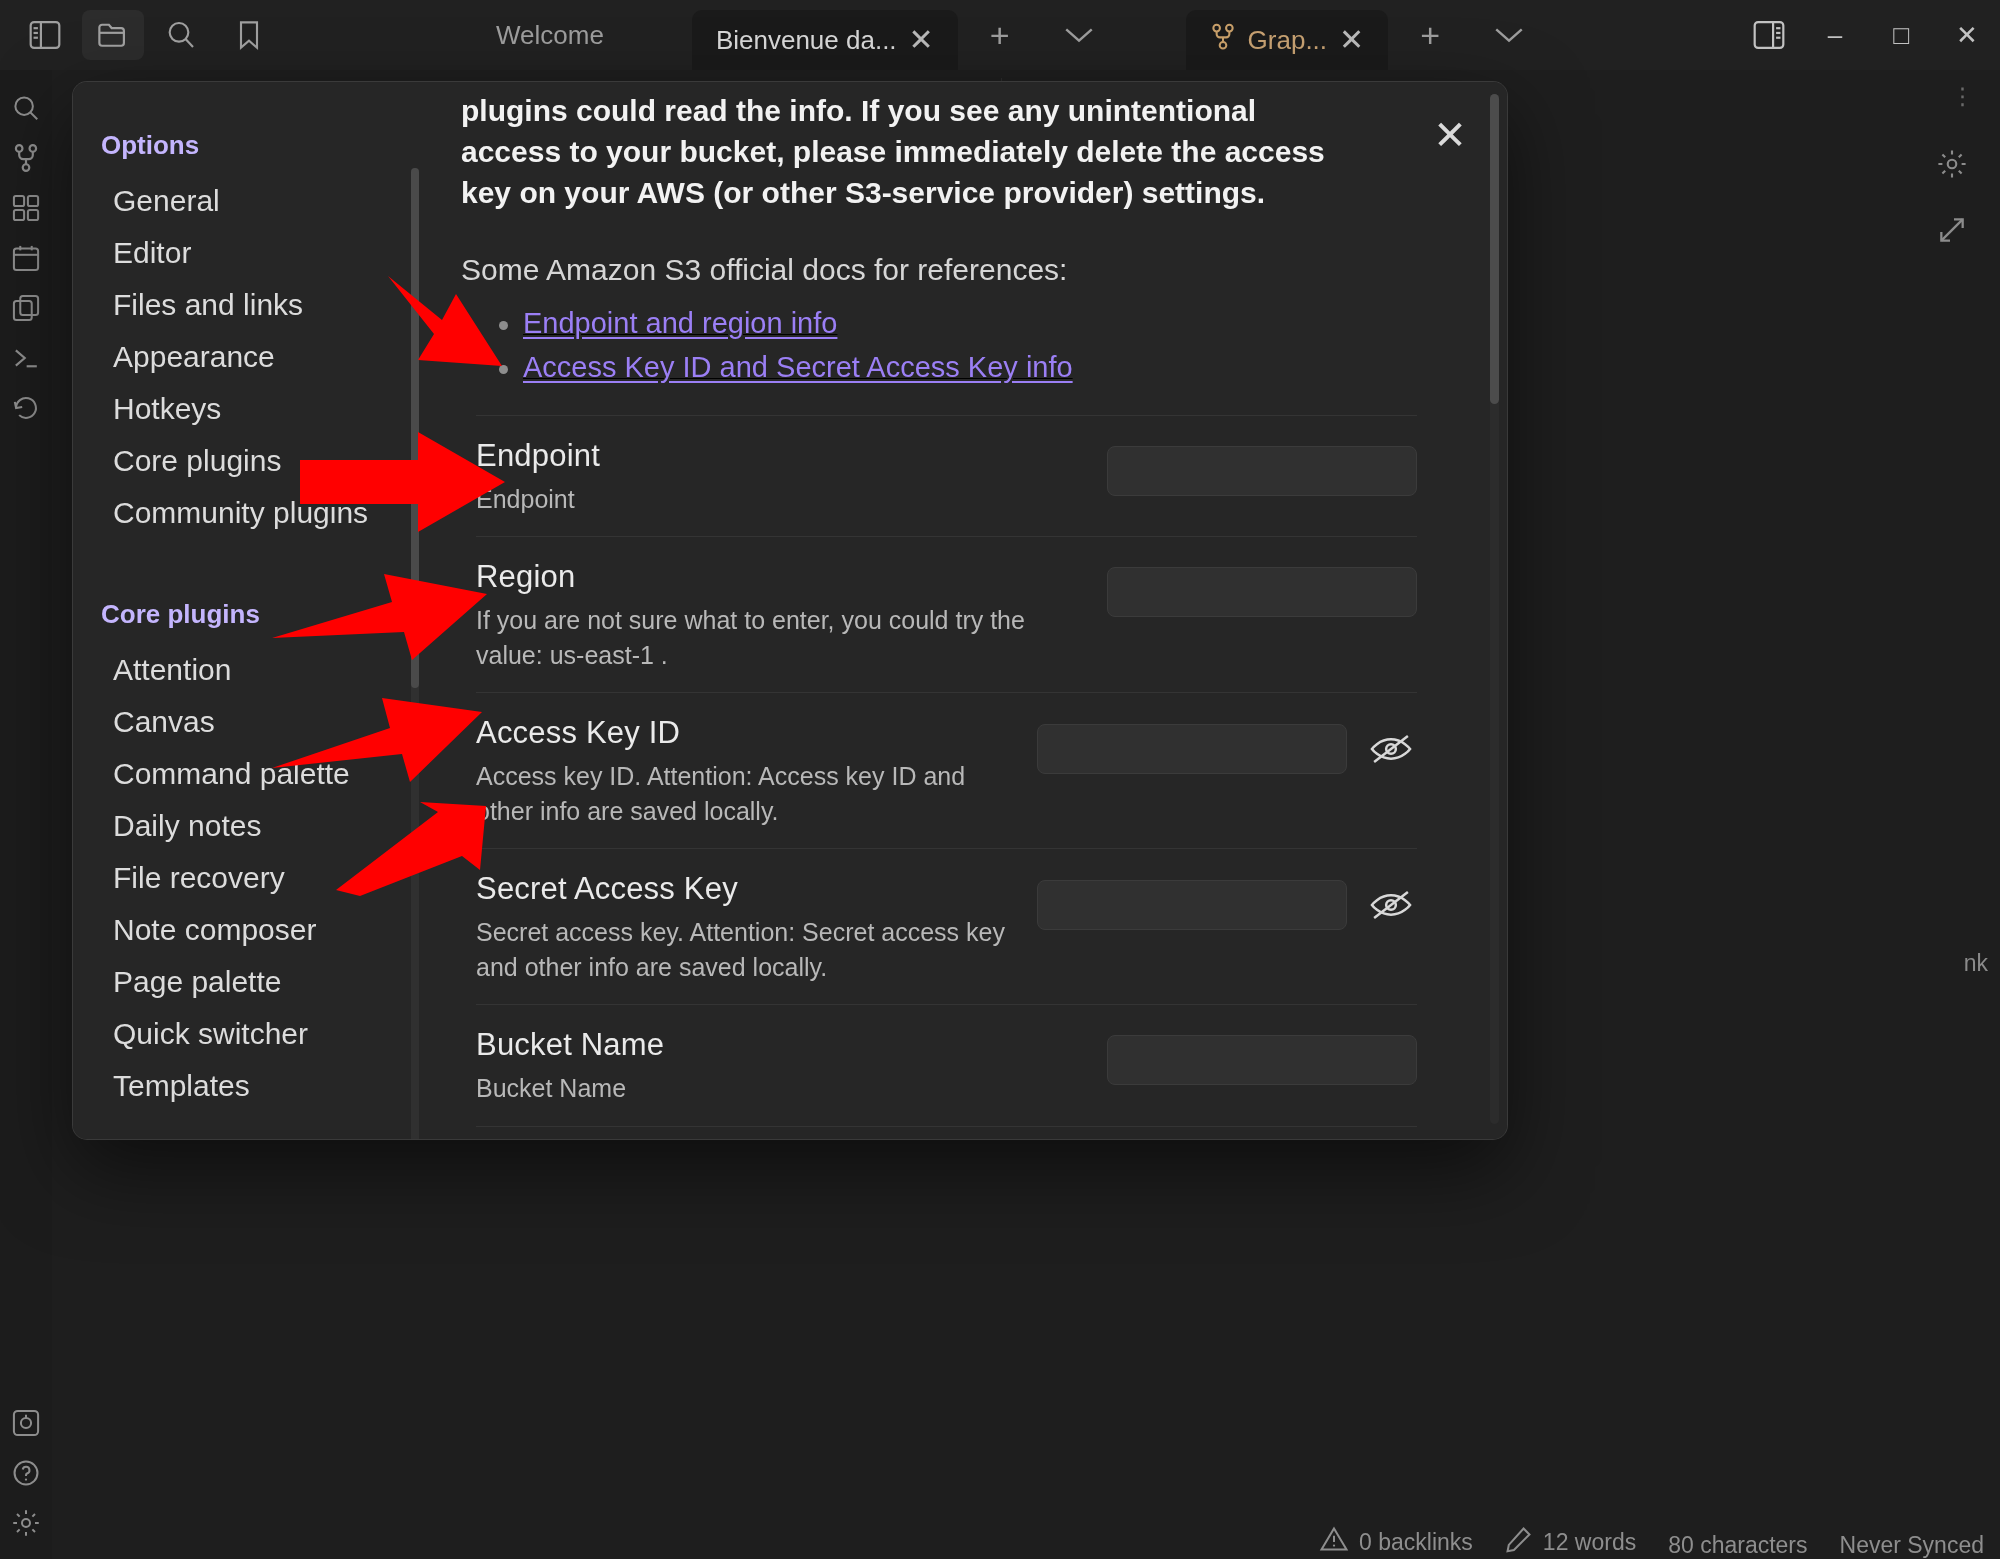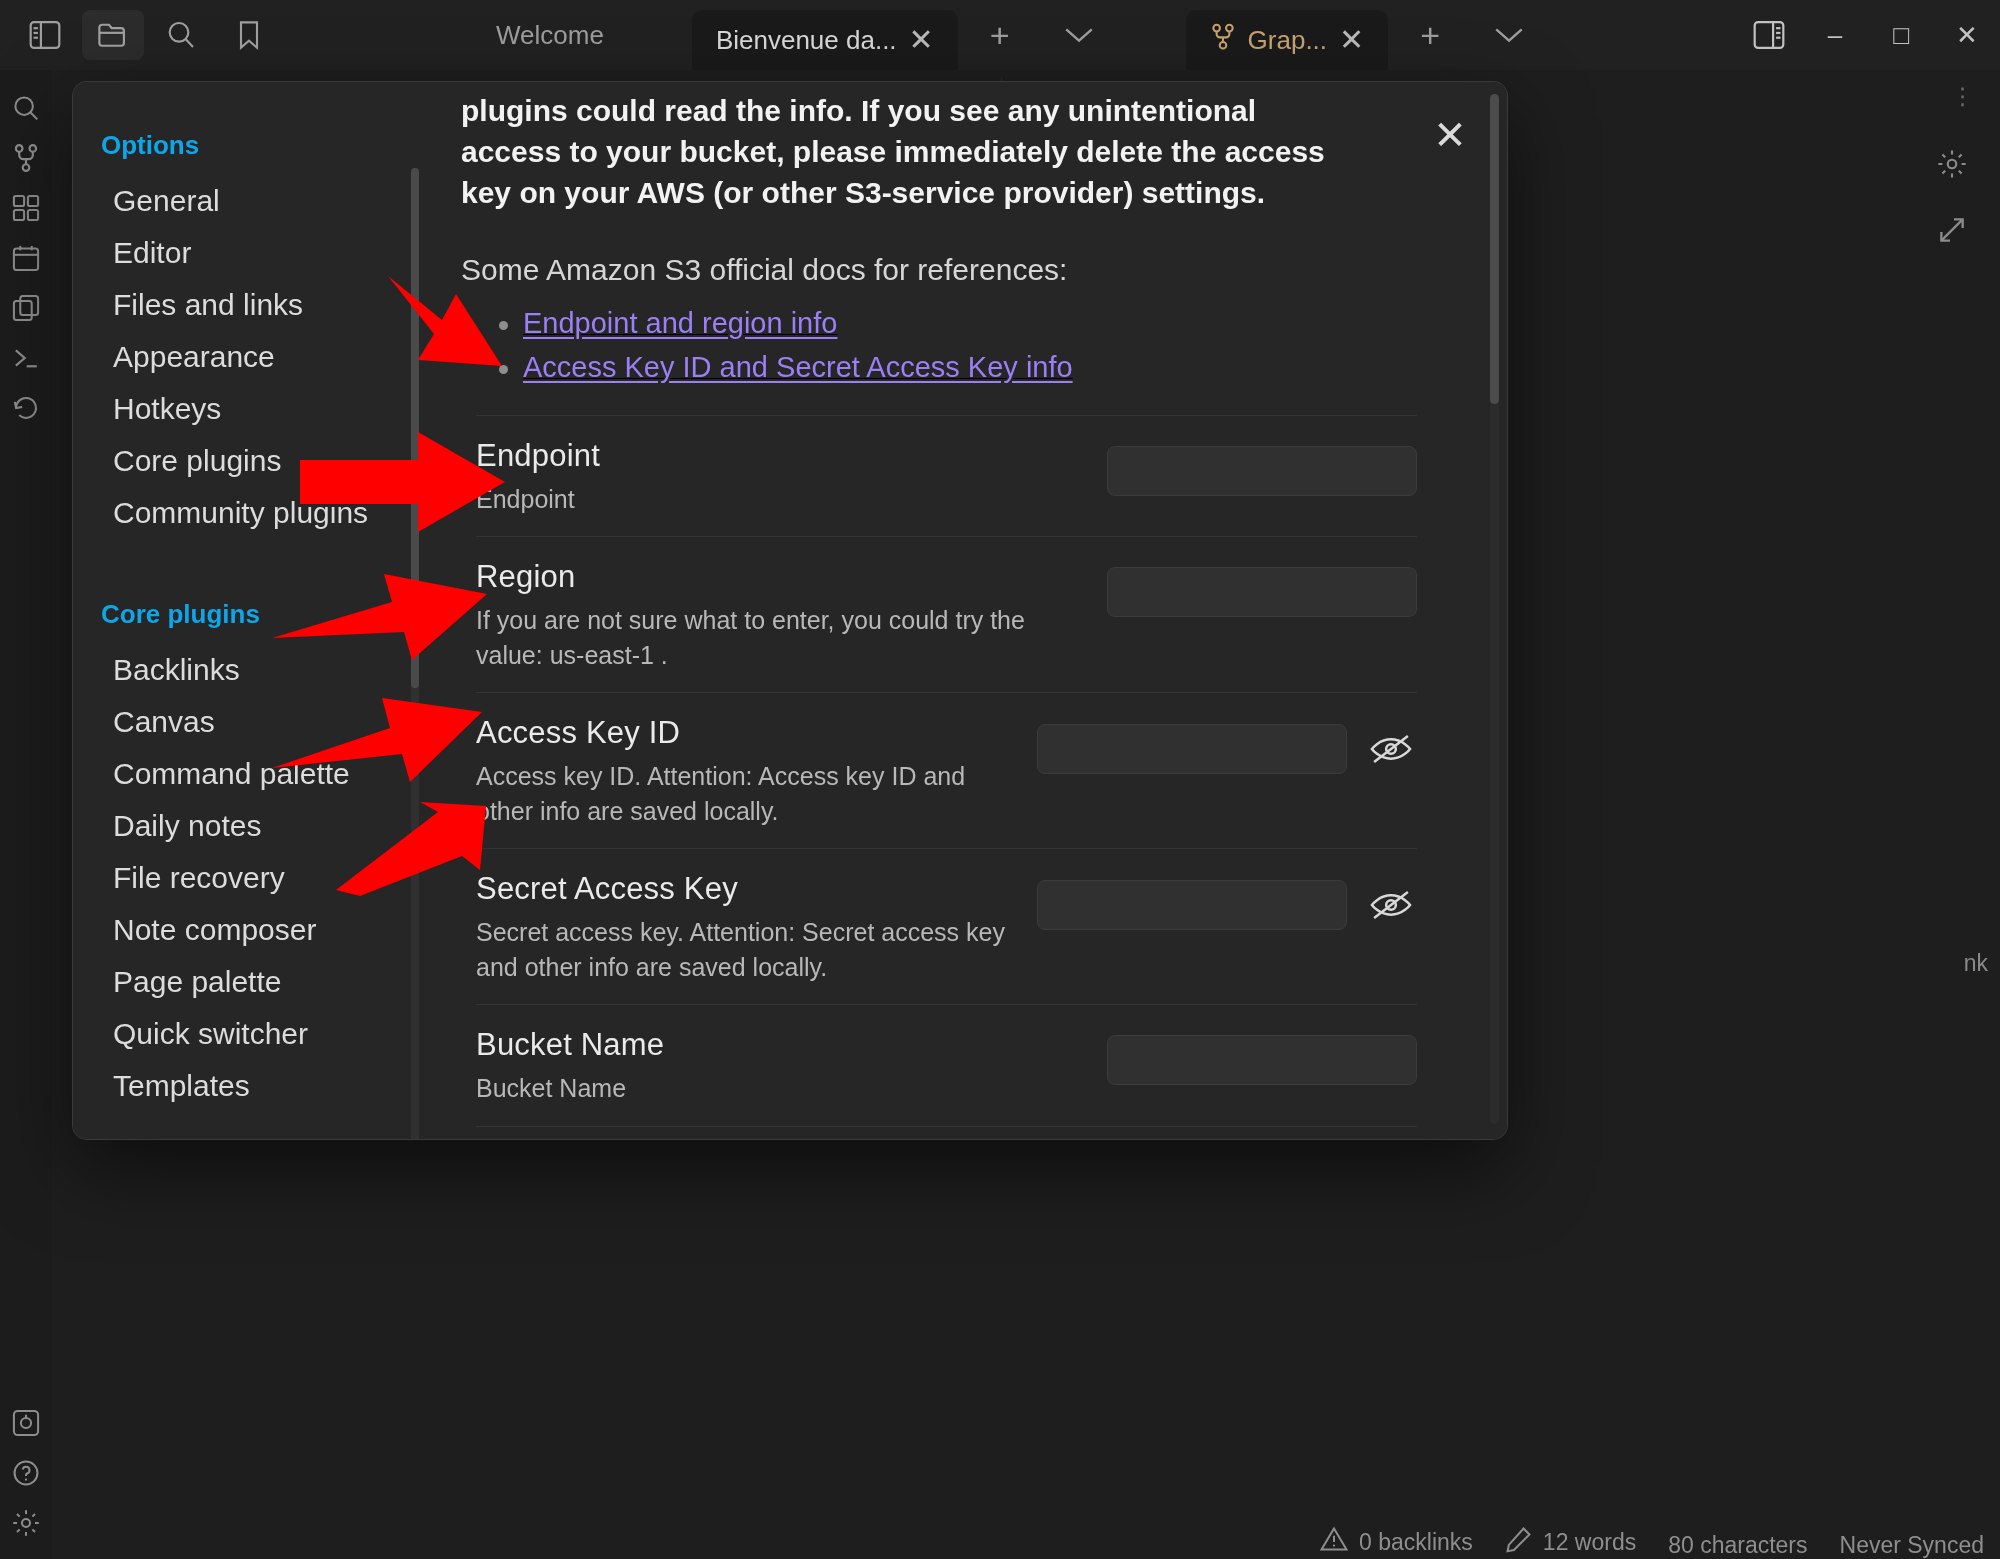--- a/index.html
+++ b/index.html
@@ -98,21 +98,21 @@
     box-shadow: 0 0 0 1px #3a3a3a, 0 30px 80px rgba(0,0,0,.55);
     display: flex; overflow: hidden;
   }
   .modal-nav {
     width: 358px; height: 100%;
     background: #262626;
     padding: 48px 0 0 0;
     position: relative;
   }
   .nav-heading {
-    color: #0ea5e9; font-size: 26px; font-weight: 600;
+    color: #c4b5fd; font-size: 26px; font-weight: 600;
     padding: 0 28px; margin-bottom: 14px;
   }
   .nav-heading.second { margin-top: 60px; }
   .nav-item {
     color: #dcdcdc; font-size: 30px;
     padding: 9px 28px; margin: 0 12px; border-radius: 8px;
     white-space: nowrap;
   }
   .nav-scroll-track {
     position: absolute; right: 12px; top: 86px; width: 8px; height: 975px;
@@ -416,21 +416,21 @@
       <div class="nav-heading">Options</div>
       <div class="nav-item">General</div>
       <div class="nav-item">Editor</div>
       <div class="nav-item">Files and links</div>
       <div class="nav-item">Appearance</div>
       <div class="nav-item">Hotkeys</div>
       <div class="nav-item">Core plugins</div>
       <div class="nav-item">Community plugins</div>
 
       <div class="nav-heading second">Core plugins</div>
-      <div class="nav-item">Backlinks</div>
+      <div class="nav-item">Attention</div>
       <div class="nav-item">Canvas</div>
       <div class="nav-item">Command palette</div>
       <div class="nav-item">Daily notes</div>
       <div class="nav-item">File recovery</div>
       <div class="nav-item">Note composer</div>
       <div class="nav-item">Page palette</div>
       <div class="nav-item">Quick switcher</div>
       <div class="nav-item">Templates</div>
 
       <div class="nav-scroll-track">

